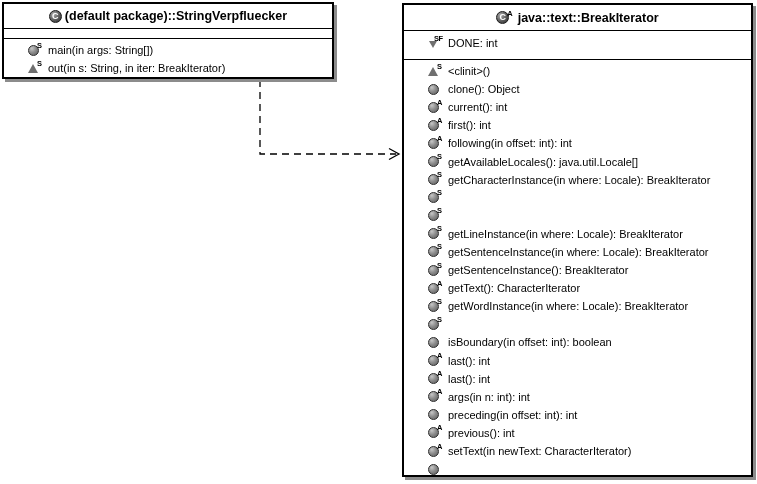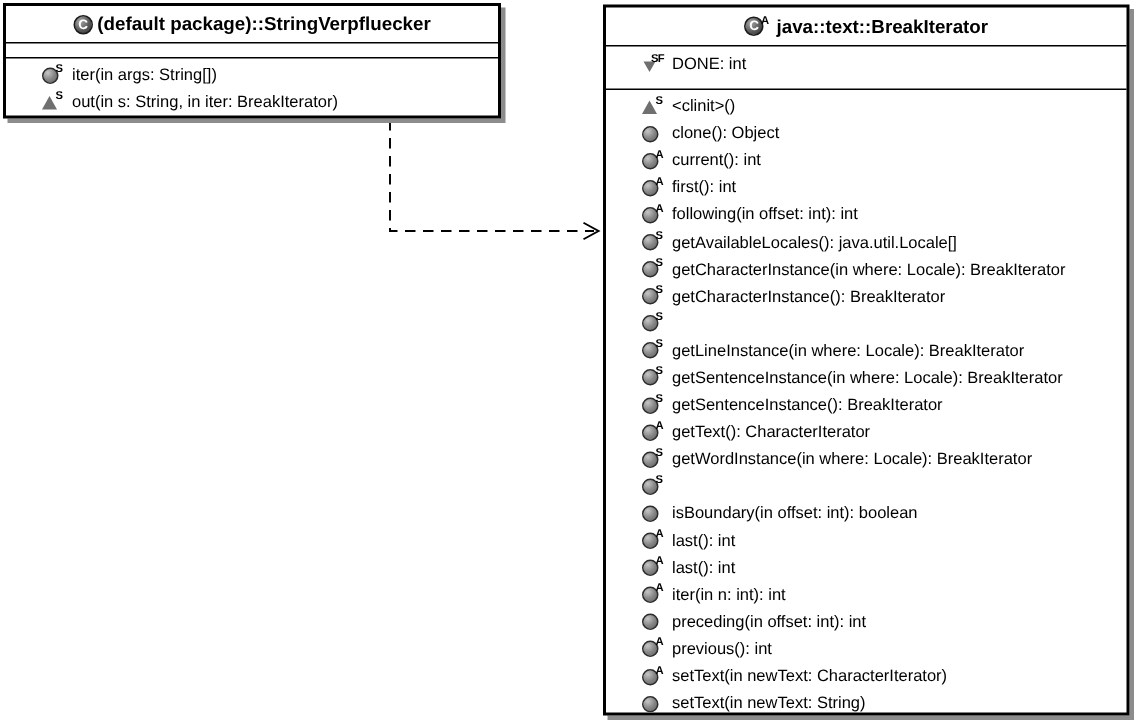--- a/index.html
+++ b/index.html
@@ -91,21 +91,21 @@
       </span>
       <span class="title-text">(default package)::StringVerpfluecker</span>
     </div>
     <div class="attrs-compartment"></div>
     <div class="methods-compartment">
         <div class="member">
         <span class="micon">
             <span class="shape circle"></span>
             <span class="sup">S</span>
           </span>
-        <span class="mlabel">iter(in args: String[])</span>
+        <span class="mlabel">main(in args: String[])</span>
       </div>
         <div class="member">
         <span class="micon">
             <span class="shape tri-up"></span>
             <span class="sup">S</span>
           </span>
         <span class="mlabel">out(in s: String, in iter: BreakIterator)</span>
       </div>
       </div>
   </div>
@@ -175,21 +175,20 @@
             <span class="shape circle"></span>
             <span class="sup">S</span>
           </span>
         <span class="mlabel">getCharacterInstance(in where: Locale): BreakIterator</span>
       </div>
         <div class="member">
         <span class="micon">
             <span class="shape circle"></span>
             <span class="sup">S</span>
           </span>
-        <span class="mlabel">getCharacterInstance(): BreakIterator</span>
       </div>
         <div class="member">
         <span class="micon">
             <span class="shape circle"></span>
             <span class="sup">S</span>
           </span>
       </div>
         <div class="member">
         <span class="micon">
             <span class="shape circle"></span>
@@ -250,21 +249,21 @@
             <span class="shape circle"></span>
             <span class="sup">A</span>
           </span>
         <span class="mlabel">last(): int</span>
       </div>
         <div class="member">
         <span class="micon">
             <span class="shape circle"></span>
             <span class="sup">A</span>
           </span>
-        <span class="mlabel">iter(in n: int): int</span>
+        <span class="mlabel">args(in n: int): int</span>
       </div>
         <div class="member">
         <span class="micon">
             <span class="shape circle"></span>
             <span class="sup"></span>
           </span>
         <span class="mlabel">preceding(in offset: int): int</span>
       </div>
         <div class="member">
         <span class="micon">
@@ -278,18 +277,17 @@
             <span class="shape circle"></span>
             <span class="sup">A</span>
           </span>
         <span class="mlabel">setText(in newText: CharacterIterator)</span>
       </div>
         <div class="member">
         <span class="micon">
             <span class="shape circle"></span>
             <span class="sup"></span>
           </span>
-        <span class="mlabel">setText(in newText: String)</span>
       </div>
       </div>
   </div>
 
 </div>
 
 </body></html>

